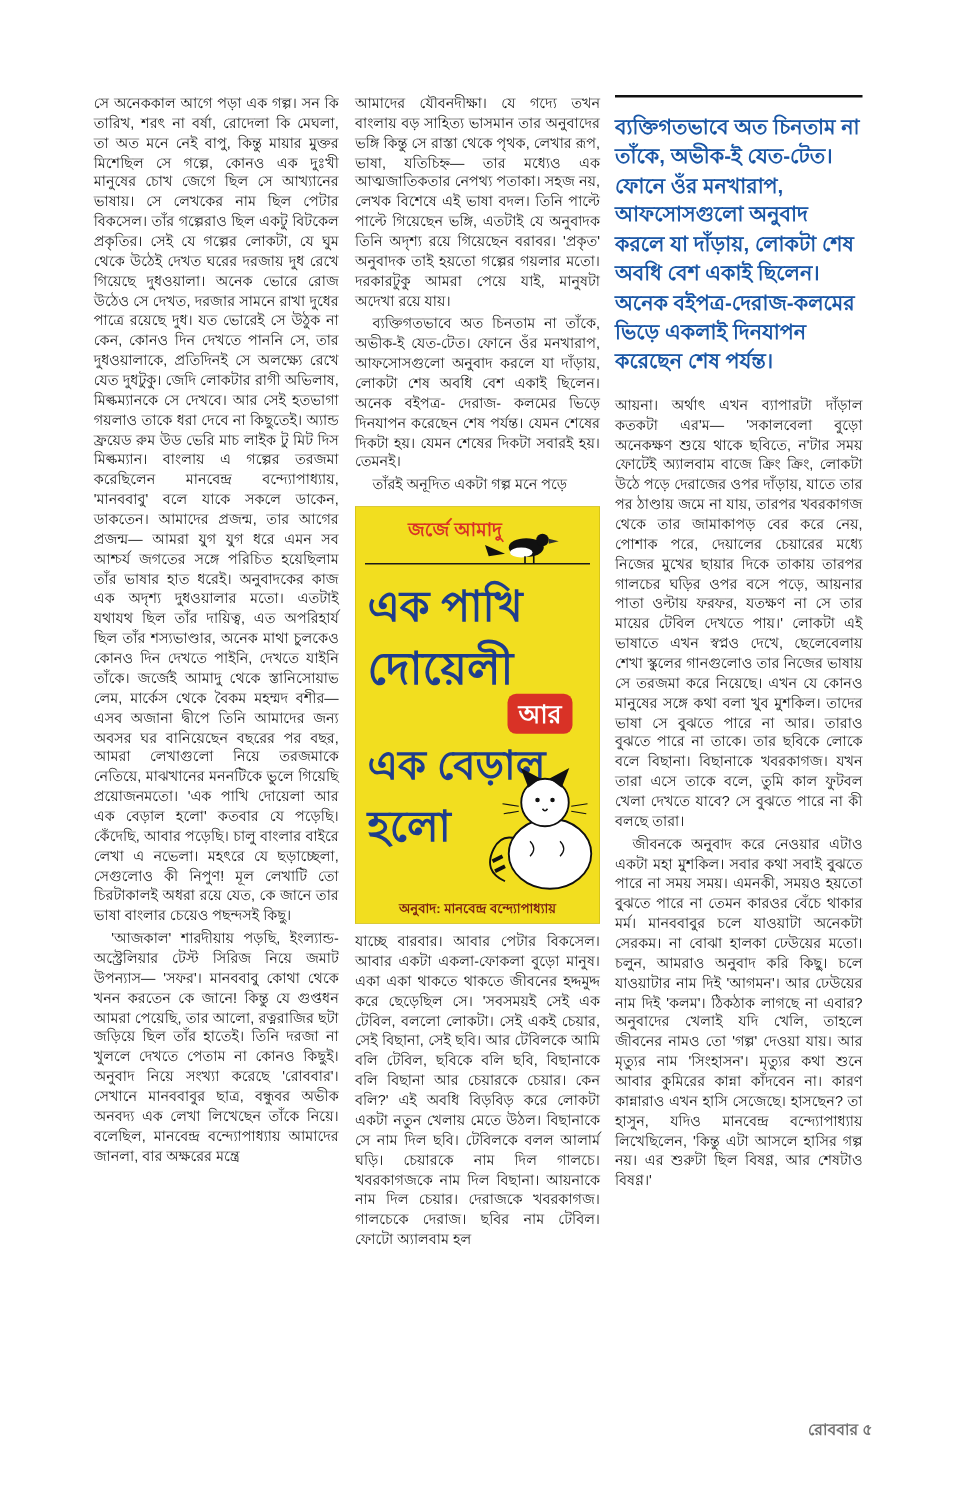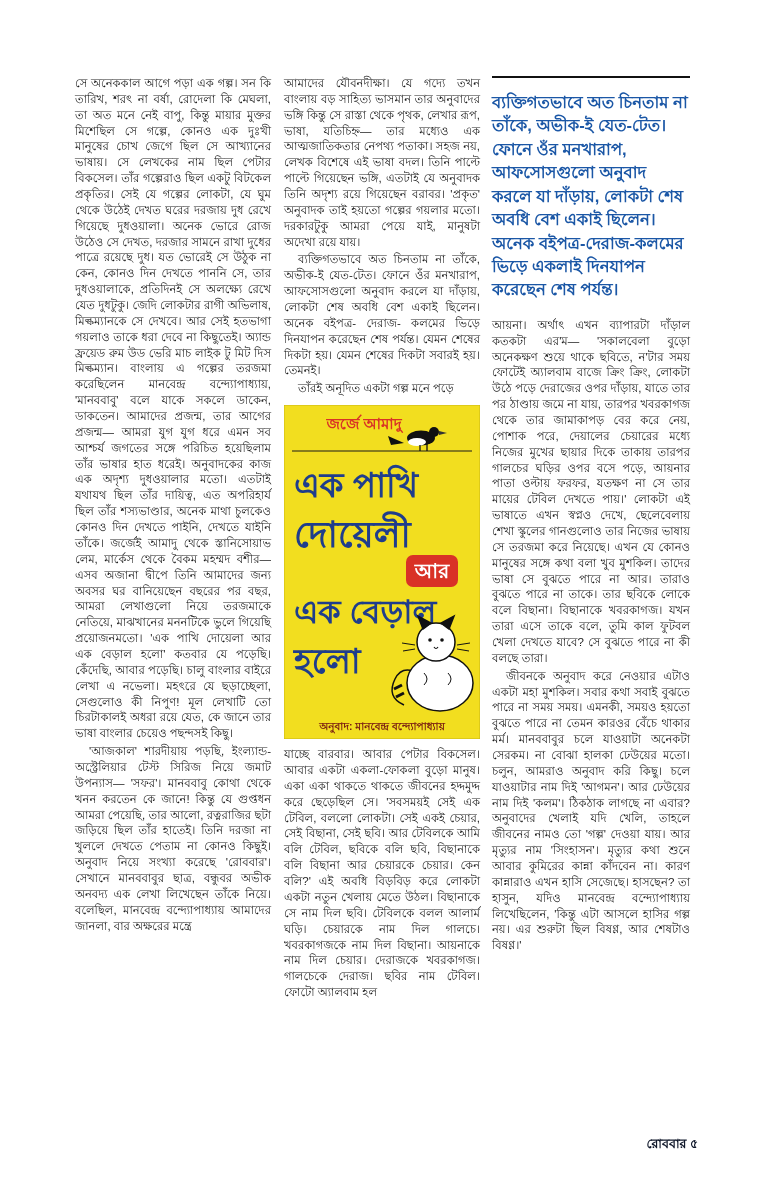--- a/index.html
+++ b/index.html
@@ -16,21 +16,21 @@
   .pullquote{
     border-top:2px solid #111111;
     padding-top:13px;margin:0 0 16px 0;
     color:#1b57a6;font-weight:bold;font-size:16.5px;line-height:1.42;
     text-align:left;
   }
   .cover-wrap{margin:8px 11px 8px 0;}
   .cover-svg{display:block;width:196px;height:334px;}
   .footer{
     position:absolute;right:72px;bottom:42px;
-    font-size:12.5px;color:#0f172a;font-weight:bold;
+    font-size:12.5px;color:#737373;font-weight:bold;
   }
 </style>
 </head>
 <body>
 
 <div class="page">
 
   <div class="col col-left">
     <p>সে অনেককাল আগে পড়া এক গল্প। সন কি তারিখ, শরৎ না বর্ষা, রোদেলা কি মেঘলা, তা অত মনে নেই বাপু, কিন্তু মায়ার মুক্তর মিশেছিল সে গল্পে, কোনও এক দুঃখী মানুষের চোখ জেগে ছিল সে আখ্যানের ভাষায়। সে লেখকের নাম ছিল পেটার বিকসেল। তাঁর গল্পেরাও ছিল একটু বিটকেল প্রকৃতির। সেই যে গল্পের লোকটা, যে ঘুম থেকে উঠেই দেখত ঘরের দরজায় দুধ রেখে গিয়েছে দুধওয়ালা। অনেক ভোরে রোজ উঠেও সে দেখত, দরজার সামনে রাখা দুধের পাত্রে রয়েছে দুধ। যত ভোরেই সে উঠুক না কেন, কোনও দিন দেখতে পাননি সে, তার দুধওয়ালাকে, প্রতিদিনই সে অলক্ষ্যে রেখে যেত দুধটুকু। জেদি লোকটার রাগী অভিলাষ, মিল্কম্যানকে সে দেখবে। আর সেই হতভাগা গয়লাও তাকে ধরা দেবে না কিছুতেই। অ্যান্ড ফ্রয়েড রুম উড ভেরি মাচ লাইক টু মিট দিস মিল্কম্যান। বাংলায় এ গল্পের তরজমা করেছিলেন মানবেন্দ্র বন্দ্যোপাধ্যায়, 'মানববাবু' বলে যাকে সকলে ডাকেন, ডাকতেন। আমাদের প্রজন্ম, তার আগের প্রজন্ম— আমরা যুগ যুগ ধরে এমন সব আশ্চর্য জগতের সঙ্গে পরিচিত হয়েছিলাম তাঁর ভাষার হাত ধরেই। অনুবাদকের কাজ এক অদৃশ্য দুধওয়ালার মতো। এতটাই যথাযথ ছিল তাঁর দায়িত্ব, এত অপরিহার্য ছিল তাঁর শস্যভাণ্ডার, অনেক মাথা চুলকেও কোনও দিন দেখতে পাইনি, দেখতে যাইনি তাঁকে। জর্জেই আমাদু থেকে স্তানিসোয়াভ লেম, মার্কেস থেকে বৈকম মহম্মদ বশীর— এসব অজানা দ্বীপে তিনি আমাদের জন্য অবসর ঘর বানিয়েছেন বছরের পর বছর, আমরা লেখাগুলো নিয়ে তরজমাকে নেতিয়ে, মাঝখানের মননটিকে ভুলে গিয়েছি প্রয়োজনমতো। 'এক পাখি দোয়েলা আর এক বেড়াল হলো' কতবার যে পড়েছি। কেঁদেছি, আবার পড়েছি। চালু বাংলার বাইরে লেখা এ নভেলা। মহৎরে যে ছড়াচ্ছেলা, সেগুলোও কী নিপুণ! মূল লেখাটি তো চিরটাকালই অধরা রয়ে যেত, কে জানে তার ভাষা বাংলার চেয়েও পছন্দসই কিছু।</p>
     <p class="indent">'আজকাল' শারদীয়ায় পড়ছি, ইংল্যান্ড-অস্ট্রেলিয়ার টেস্ট সিরিজ নিয়ে জমাট উপন্যাস— 'সফর'। মানববাবু কোথা থেকে খনন করতেন কে জানে! কিন্তু যে গুপ্তধন আমরা পেয়েছি, তার আলো, রত্নরাজির ছটা জড়িয়ে ছিল তাঁর হাতেই। তিনি দরজা না খুললে দেখতে পেতাম না কোনও কিছুই। অনুবাদ নিয়ে সংখ্যা করেছে 'রোববার'। সেখানে মানববাবুর ছাত্র, বন্ধুবর অভীক অনবদ্য এক লেখা লিখেছেন তাঁকে নিয়ে। বলেছিল, মানবেন্দ্র বন্দ্যোপাধ্যায় আমাদের জানলা, বার অক্ষরের মন্ত্রে</p>

